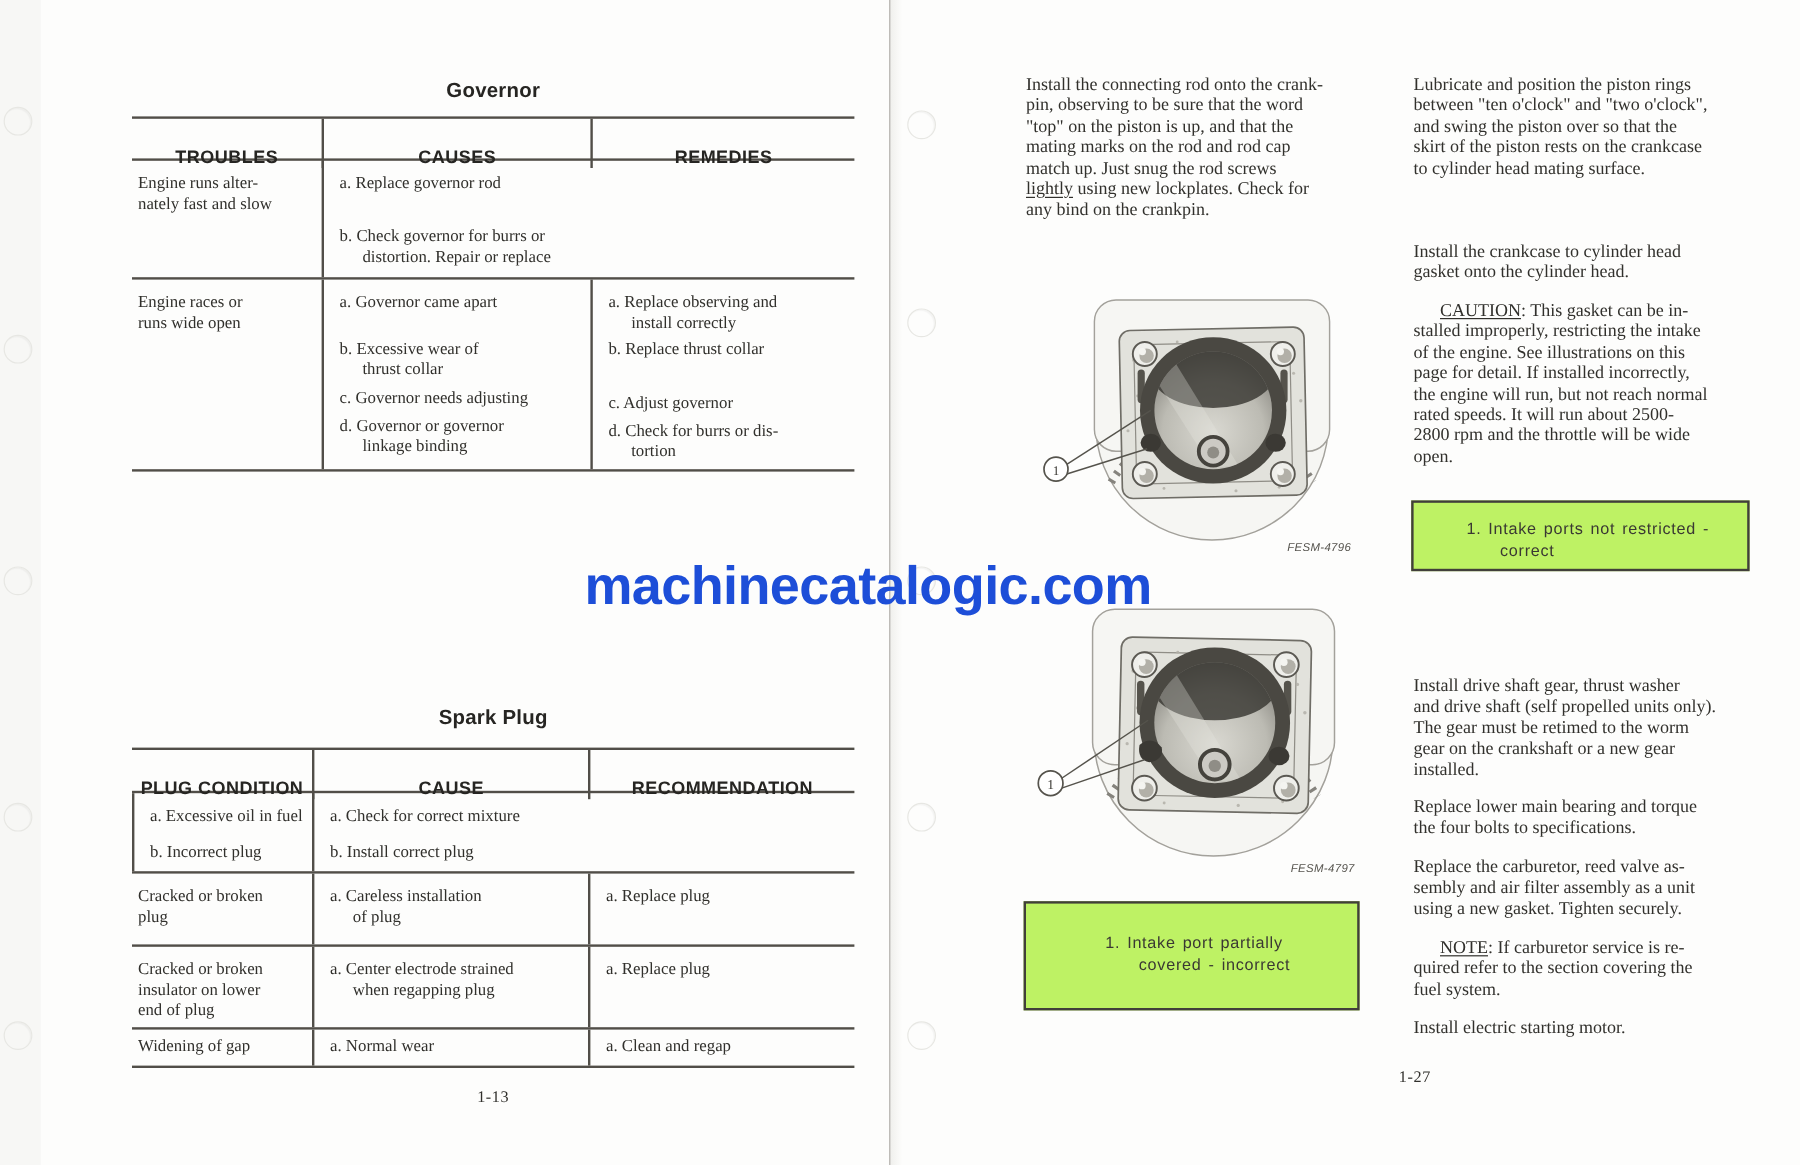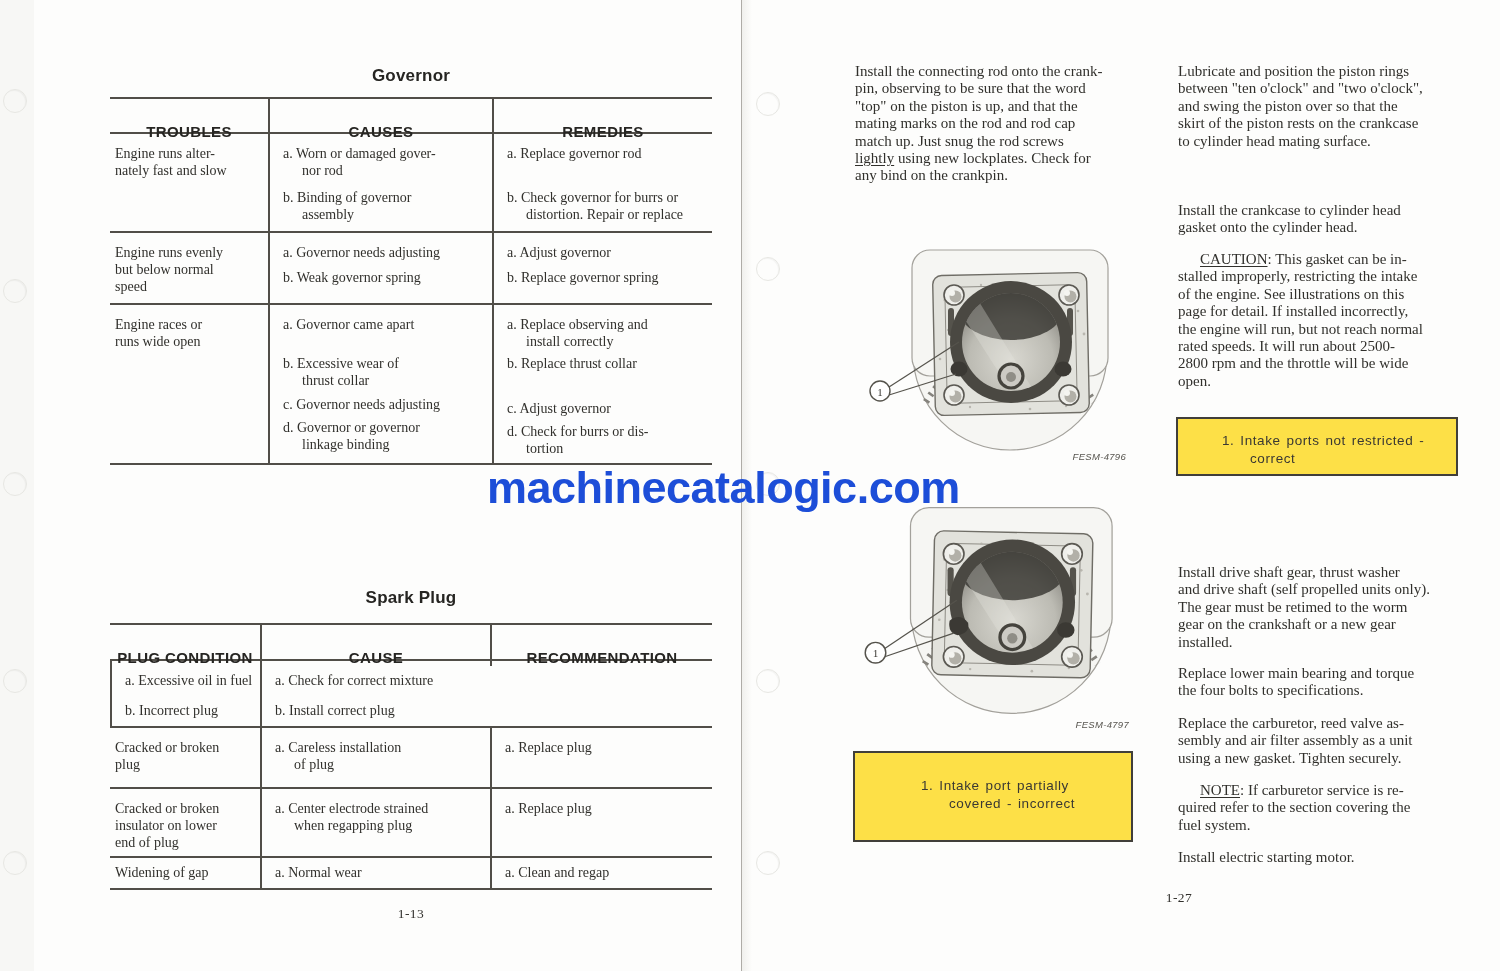--- a/index.html
+++ b/index.html
@@ -34,21 +34,21 @@
   .mb5{margin-bottom:5px}.mb6{margin-bottom:6px}.mb7{margin-bottom:7px}.mb8{margin-bottom:8px}
   .mb10{margin-bottom:10px}.mb13{margin-bottom:13px}.mb22{margin-bottom:22px}
   .mb27{margin-bottom:27px}.mb28{margin-bottom:28px}
   .slim{padding-top:6px;}
   .pageno{font-size:13.5px;letter-spacing:.5px;text-align:center;}
   
   .para{font-size:15px;line-height:17.4px;white-space:pre-line;width:300px;}
   .ind{text-indent:22px;}
   .u{text-decoration:underline;text-underline-offset:2px;}
   
-  .capbox{box-sizing:border-box;border:2px solid #413f3a;background:#fde047;
+  .capbox{box-sizing:border-box;border:2px solid #413f3a;background:#bef264;
     font-family:"Liberation Sans","DejaVu Sans",sans-serif;font-size:13.5px;line-height:18px;
     color:#3a3833;letter-spacing:.6px;word-spacing:1.5px;}
   .boxtxt{white-space:pre-line;}
   .figwrap{position:absolute;}
   .figcap{position:absolute;font-family:"Liberation Sans","DejaVu Sans",sans-serif;
     font-style:italic;font-size:9.5px;color:#56544e;letter-spacing:.3px;margin-left:36px;}
   
   .watermark{position:absolute;z-index:30;font-family:"Liberation Sans","DejaVu Sans",sans-serif;
     font-weight:bold;font-size:45px;letter-spacing:-.5px;white-space:nowrap;}
 </style>
@@ -79,42 +79,23 @@
     <div class="abs stable gov" style="left:80px;top:97px;width:602px">
       <div class="trow" style="height:33px">
         <div class="cell hdr">TROUBLES</div>
         <div class="cell hdr v">CAUSES</div>
         <div class="cell hdr v">REMEDIES</div>
       </div>
       <div class="trow" style="height:97px">
         <div class="cell c-trouble">Engine runs alter-
 nately fast and slow</div>
         <div class="cell c-list v">
-          <div class="itm mb10">a. Worn or damaged gover-
-nor rod</div>
-          <div class="itm">b. Binding of governor
-assembly</div>
-        </div>
-        <div class="cell c-list v">
           <div class="itm mb27">a. Replace governor rod</div>
           <div class="itm">b. Check governor for burrs or
 distortion. Repair or replace</div>
-        </div>
-      </div>
-      <div class="trow" style="height:70px">
-        <div class="cell c-trouble">Engine runs evenly
-but below normal
-speed</div>
-        <div class="cell c-list v">
-          <div class="itm mb8">a. Governor needs adjusting</div>
-          <div class="itm">b. Weak governor spring</div>
-        </div>
-        <div class="cell c-list v">
-          <div class="itm mb8">a. Adjust governor</div>
-          <div class="itm">b. Replace governor spring</div>
         </div>
       </div>
       <div class="trow" style="height:158px">
         <div class="cell c-trouble">Engine races or
 runs wide open</div>
         <div class="cell c-list v">
           <div class="itm mb22">a. Governor came apart</div>
           <div class="itm mb7">b. Excessive wear of
 thrust collar</div>
           <div class="itm mb6">c. Governor needs adjusting</div>

